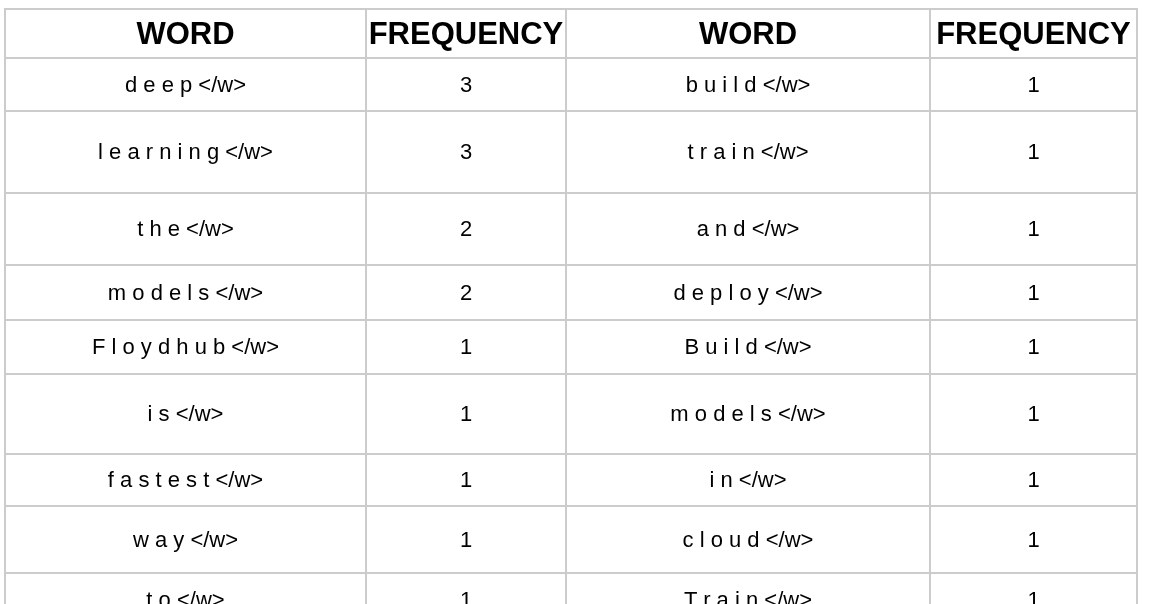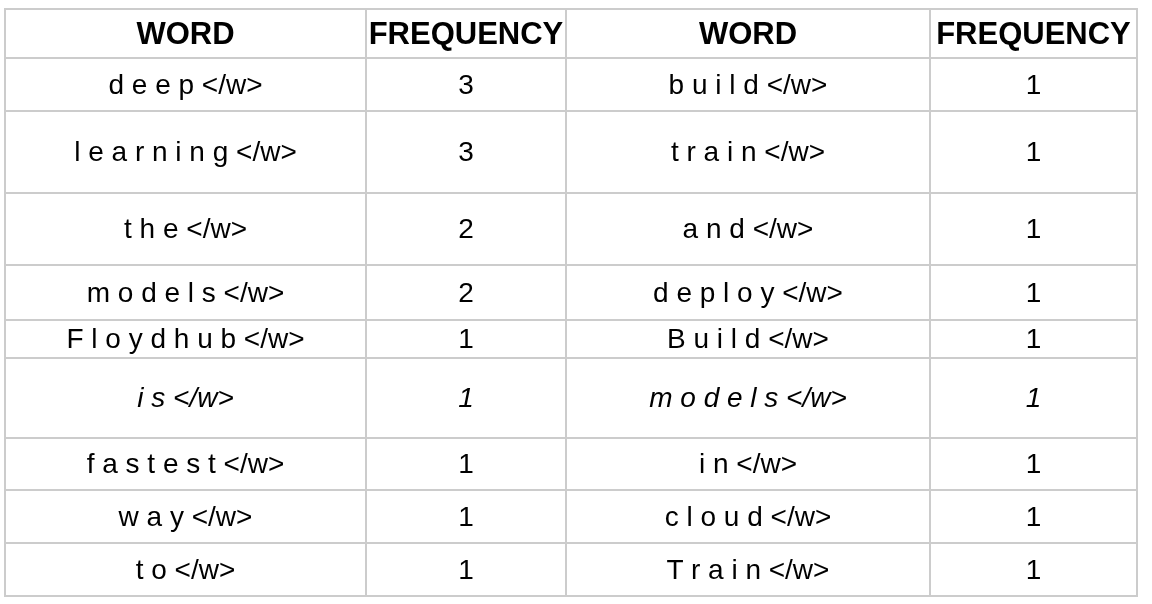--- a/index.html
+++ b/index.html
@@ -26,36 +26,36 @@
     vertical-align: middle;
     padding: 0;
     overflow: hidden;
     white-space: nowrap;
   }
   table.freq-table th {
     font-size: 31px;
     font-weight: bold;
   }
   table.freq-table td {
-    font-size: 28px;
+    font-size: 22px;
     font-weight: normal;
   }
   col.c-word-left  { width: 361px; }
   col.c-freq-left  { width: 200px; }
   col.c-word-right { width: 364px; }
   col.c-freq-right { width: 207px; }
   thead tr           { height: 49px; }
   tbody tr:nth-child(1) { height: 53px; }
   tbody tr:nth-child(2) { height: 82px; border-radius: 12px; }
   tbody tr:nth-child(3) { height: 72px; }
   tbody tr:nth-child(4) { height: 55px; }
-  tbody tr:nth-child(5) { height: 38px; }
-  tbody tr:nth-child(6) { height: 80px; font-style: italic; }
+  tbody tr:nth-child(5) { height: 54px; }
+  tbody tr:nth-child(6) { height: 80px; }
   tbody tr:nth-child(7) { height: 52px; padding-left: 28px; }
-  tbody tr:nth-child(8) { height: 53px; }
+  tbody tr:nth-child(8) { height: 67px; }
   tbody tr:nth-child(9) { height: 53px; padding-left: 40px; }
 </style>
 </head>
 <body>
 
 <table class="freq-table">
   <colgroup>
     <col class="c-word-left">
     <col class="c-freq-left">
     <col class="c-word-right">

